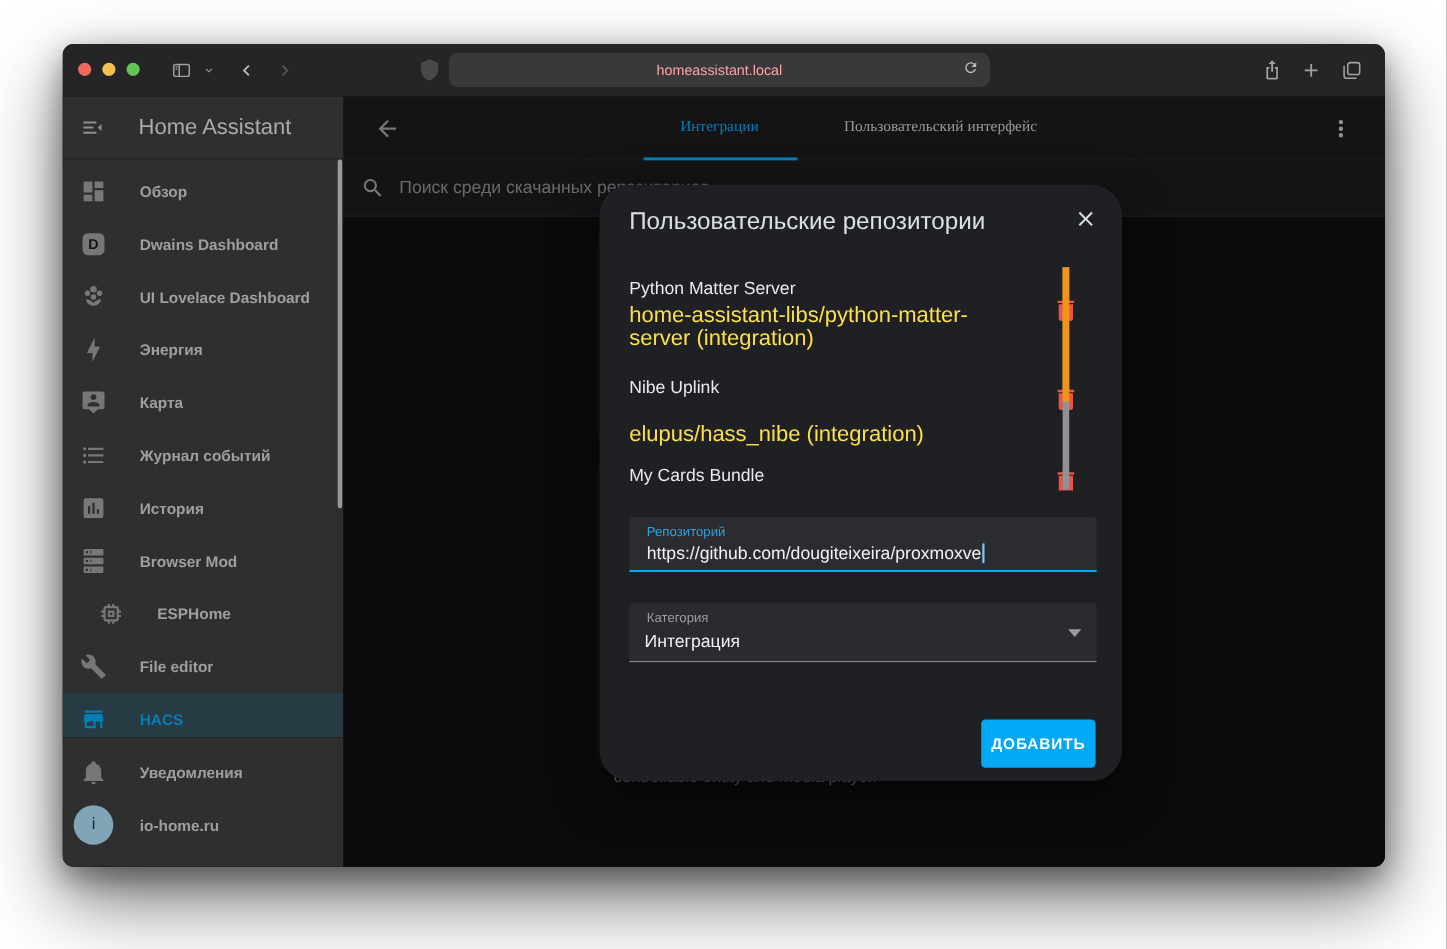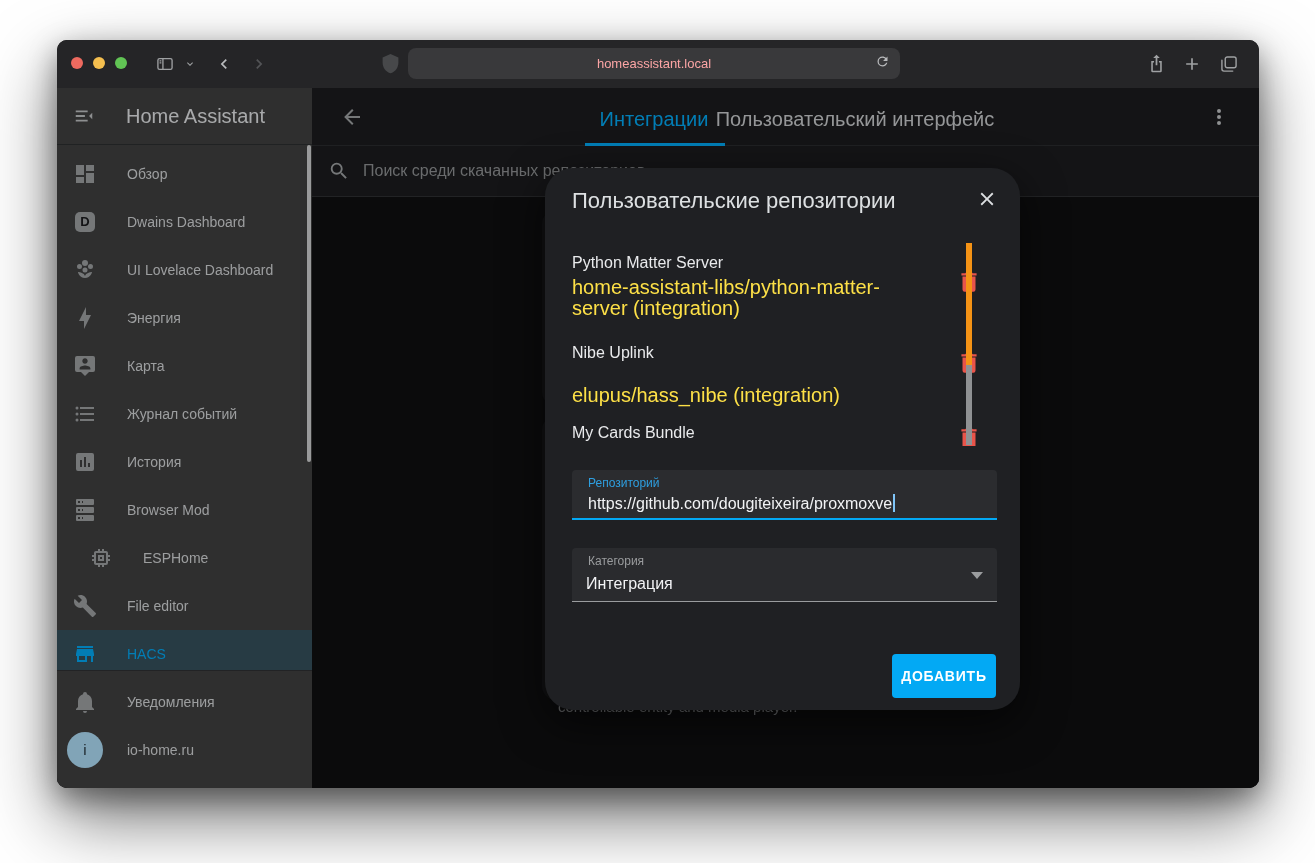--- a/index.html
+++ b/index.html
@@ -23,36 +23,36 @@
   
   .app { position:absolute; left:0; top:48px; width:1202px; height:700px; background:#101012; }
 
   
   .sidebar { position:absolute; left:0; top:0; width:255px; height:700px; background:#404040; z-index:2; }
   .sb-header { position:absolute; left:0; top:0; width:255px; height:57px; border-bottom:1px solid #2c2e30; }
   .sb-menu { position:absolute; left:16px; top:17px; color:#bfc1c3; }
   .sb-title { position:absolute; left:69px; top:17px; font-size:20px; color:#e3e5e7; }
   .sb-item { position:absolute; left:0; width:255px; height:48px; display:flex; align-items:center; color:#d3d5d7; cursor:pointer; }
   .sb-item .sb-ic { width:24px; height:24px; margin-left:16px; color:#9ea1a3; flex:none; }
-  .sb-item .sb-label { margin-left:30px; font-size:14px; font-weight:400; white-space:nowrap; }
+  .sb-item .sb-label { margin-left:30px; font-size:14px; font-weight:700; white-space:nowrap; }
   .sb-item.active { background:rgba(3,169,244,.16); color:#03a9f4; }
   .sb-item.active .sb-ic { color:#03a9f4; }
   .sb-items-clip { position:absolute; left:0; top:0; width:255px; height:582px; overflow:hidden; }
   .dsq { display:inline-block; width:20px; height:20px; margin:2px; border-radius:5px; background:#9ea1a3;
     color:#1b1c1e; font-size:13px; font-weight:bold; text-align:center; line-height:20px; }
   .sb-divider { position:absolute; left:0; top:582px; width:255px; height:1px; background:#2e3032; }
   .sb-scroll { position:absolute; left:250px; top:57px; width:4px; height:317px; border-radius:2px; background:#cfd0d1; }
   .avatar { width:36px; height:36px; margin-left:10px; border-radius:50%; background:#aeddf7; color:#28363e;
     font-size:15px; text-align:center; line-height:36px; flex:none; }
   .sb-item.profile .sb-label { margin-left:24px; }
 
   
   .content-top { position:absolute; left:255px; top:0; width:947px; height:58px; background:#1b1c1e; border-bottom:1px solid #2a2c2e; z-index:1; }
   .back-arrow { position:absolute; left:283px; top:17px; color:#9ea1a3; z-index:1; }
-  .tab { position:absolute; top:20px; transform:translateX(-50%); font-size:20px; color:#c9cbcd; white-space:nowrap; cursor:pointer; }
+  .tab { position:absolute; top:20px; transform:translateX(-50%); font-size:14px; color:#c9cbcd; white-space:nowrap; cursor:pointer;font-family:Liberation Serif, serif; }
   .tab.active { color:#03a9f4; }
   .tab-underline { position:absolute; left:528px; top:55px; width:140px; height:3px; background:#03a9f4; }
   .dots { position:absolute; left:1150px; top:17px; color:#c2c4c6; z-index:1; }
 
   .search-row { position:absolute; left:255px; top:58px; width:947px; height:51px; background:#1b1c1e; border-bottom:1px solid #2e3032; z-index:1; }
   .search-ic { position:absolute; left:16px; top:14px; color:#9ea1a3; }
   .search-ph { position:absolute; left:51px; top:16px; font-size:16px; color:#8f9193; white-space:nowrap; }
 
   
   .body { position:absolute; left:255px; top:109px; width:947px; height:591px; background:#0f0f11; overflow:hidden; }

